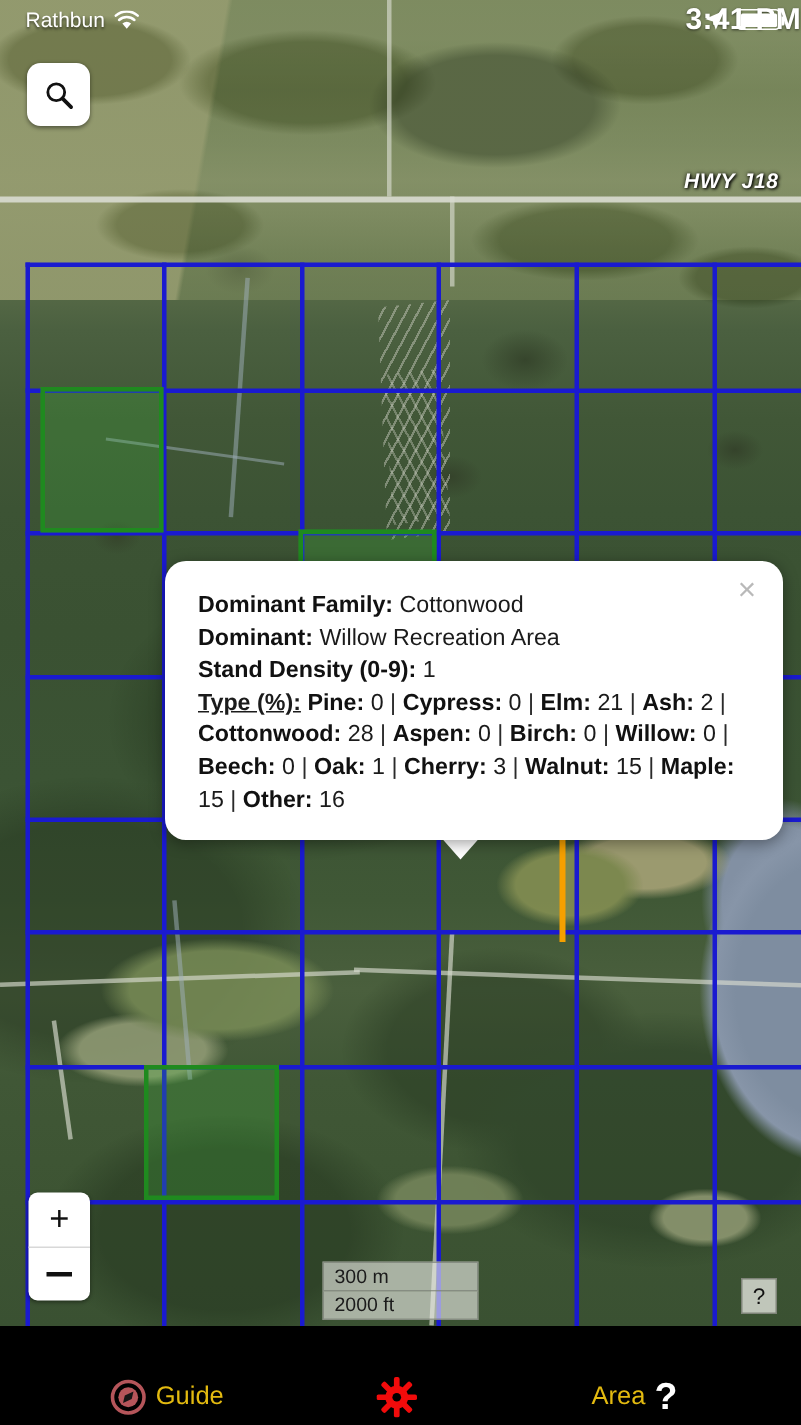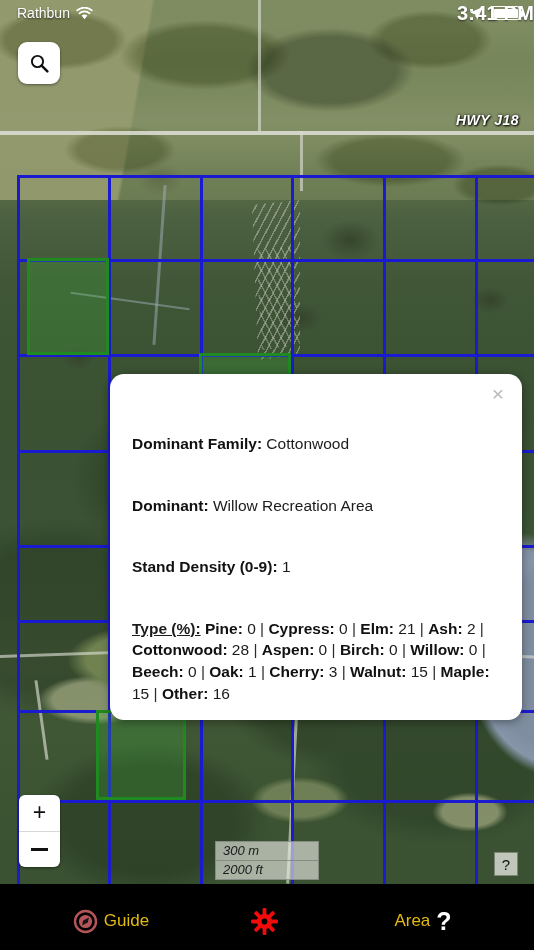--- a/index.html
+++ b/index.html
@@ -99,38 +99,38 @@
   #zoom-ctrl { position:absolute; left:19px; top:795px; width:41px; height:72px;
     background:#fff; border-radius:6px; box-shadow:0 1px 3px rgba(0,0,0,.45);
     display:flex; flex-direction:column; }
   .zbtn { flex:1; display:flex; align-items:center; justify-content:center;
     font-size:23px; color:#111; font-family:"Liberation Sans", sans-serif; }
   #zoom-in { border-bottom:1px solid #d8d8d8; }
   #zoom-out .minus { display:block; width:17px; height:3px; background:#111; }
 
   #scalebar { position:absolute; left:215px; top:841px; width:104px; }
   .scale-row { background:rgba(238,238,232,.62); border:1px solid rgba(120,125,115,.7);
-    color:#1b1b1b; font-size:13px; padding:1px 7px; line-height:16px;font-style:italic; }
+    color:#1b1b1b; font-size:13px; padding:1px 7px; line-height:16px; }
   .scale-row + .scale-row { border-top:none; }
 
   #help-btn { position:absolute; left:494px; top:852px; width:24px; height:24px;
     background:rgba(238,238,232,.75); border:1px solid rgba(110,115,105,.8);
     color:#111; font-size:15px; display:flex; align-items:center; justify-content:center; }
 
   
   #popup { position:absolute; left:110px; top:374px; width:412px;
     background:#fff; border-radius:14px; box-shadow:0 2px 10px rgba(0,0,0,.38);
     padding:19px 22px 16px 22px; }
   #popup-tail { position:absolute; left:292px; top:556px; width:0; height:0;
     border-left:15px solid transparent; border-right:15px solid transparent;
     border-top:17px solid #fff; }
   #popup-close { position:absolute; right:10px; top:6px; width:28px; height:28px;
     color:#b9b9b9; font-size:21px; line-height:28px; text-align:center;
     font-family:"Liberation Sans", sans-serif; }
-  .pline { font-size:15.5px; line-height:21.6px; color:#1b1b1b;margin-top:40px; }
+  .pline { font-size:15.5px; line-height:21.6px; color:#1b1b1b; }
   .pline b { font-weight:bold; color:#111; }
   .pline .u { font-weight:bold; text-decoration:underline;text-align:center; }
   .sep { color:#2a2a2a; }
 
   
   #statusbar { position:absolute; left:0; top:0; width:534px; height:26px;
     display:flex; align-items:center; color:#fff; font-size:14px;
     text-shadow:0 1px 2px rgba(0,0,0,.6); }
   #sb-left { display:flex; align-items:center; gap:6px; padding-left:17px; }
   #sb-center { position:absolute; left:0; right:0; text-align:right; font-weight:bold;
@@ -138,21 +138,21 @@
   #sb-right { position:absolute; right:14px; display:flex; align-items:center; gap:7px; }
   .battery { width:29px; height:14px; border:1.6px solid #fff; border-radius:3px;
     position:relative; }
   .battery::after { content:""; position:absolute; right:-4px; top:4px; width:2.4px;
     height:6px; background:#fff; border-radius:0 1px 1px 0; }
   .battery i { position:absolute; left:1.5px; top:1.5px; bottom:1.5px; width:24px;
     background:#fff; border-radius:1px; display:block; }
 
   
   #tabbar { position:absolute; left:0; top:884px; width:534px; height:66px;
-    background:#000; display:flex; align-items:center; padding-top:8px; }
+    background:#000; display:flex; align-items:flex-end; padding-top:8px; }
   .tab { flex:1; display:flex; align-items:center; justify-content:center; gap:6px;
     height:38px; color:#e0b80c; font-size:17px; }
   .tab.center { flex:0 0 90px; }
   .tab-label { color:#e3ba10; font-size:17px; }
 </style>
 </head>
 <body>
 
 <div id="phone">
 

